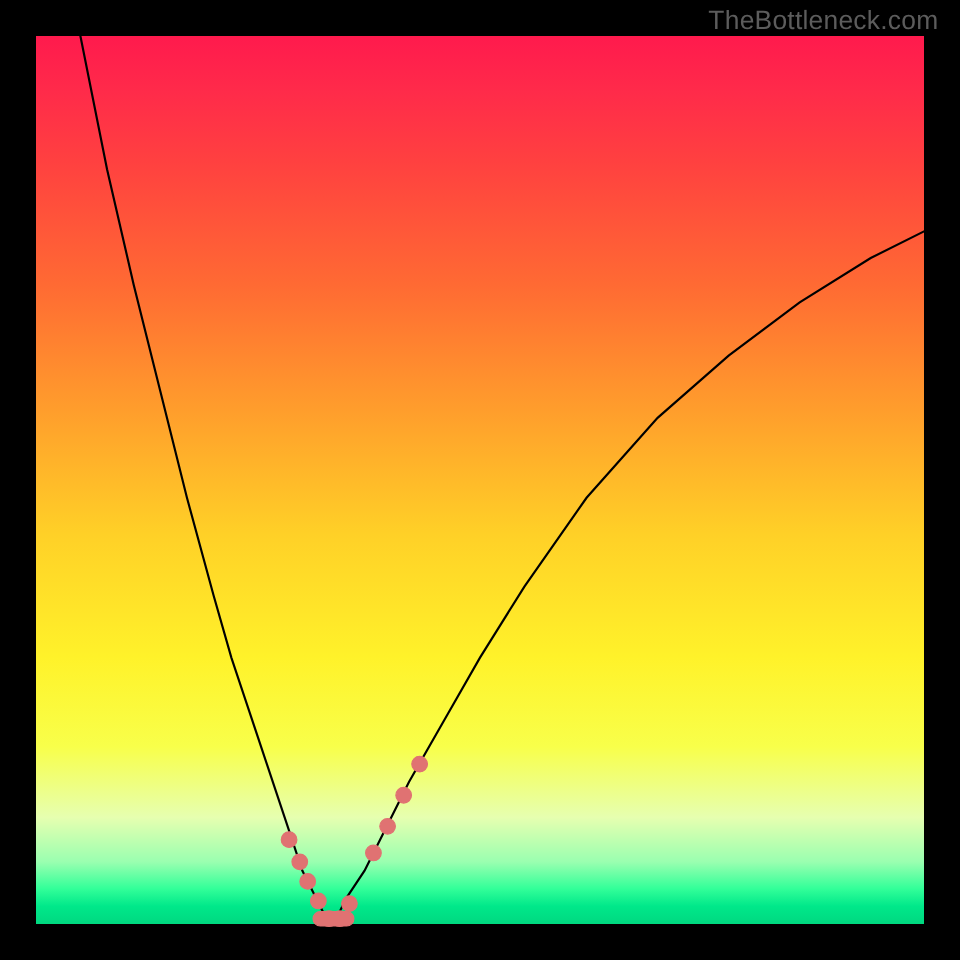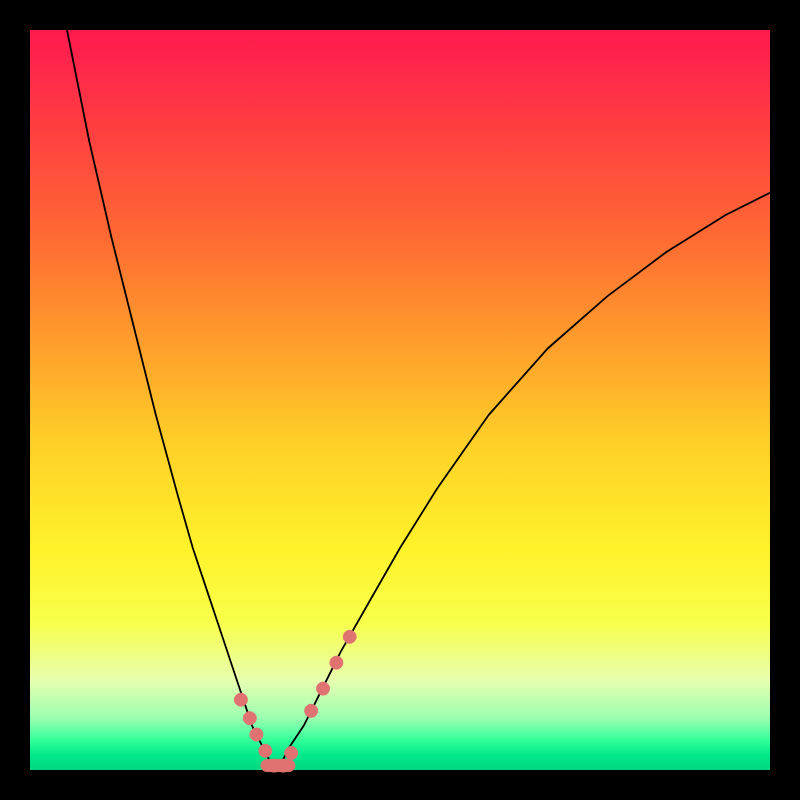--- a/index.html
+++ b/index.html
@@ -71,20 +71,21 @@
   }
   .marker {
     fill: #e07272;
     stroke: #e07272;
   }
 </style>
 </head>
 <body>
 
 <div class="outer">
+  <div class="watermark">TheBottleneck.com</div>
 
   <div class="plot">
     <div class="gradient"></div>
     <svg class="curves" viewBox="0 0 740 740">
       <path id="left-path" class="curve" d="M37.0 0.0 L59.2 111.0 L81.4 207.2 L103.6 296.0 L125.8 384.8 L148.0 466.2 L162.8 518.0 L177.6 562.4 L192.4 606.8 L207.2 651.2 L214.6 673.4 L222.0 695.6 L229.4 710.4 L236.8 725.2 L244.2 740.0"></path>
       <path id="right-path" class="curve" d="M244.2 740.0 L251.6 732.6 L259.0 717.8 L273.8 695.6 L288.6 666.0 L310.8 621.6 L340.4 569.8 L370.0 518.0 L407.0 458.8 L458.8 384.8 L518.0 318.2 L577.2 266.4 L636.4 222.0 L695.6 185.0 L740.0 162.8"></path>
       <g id="markers">
           <circle cx="210.9" cy="669.7" r="6.5" class="marker"></circle>
           <circle cx="219.8" cy="688.2" r="6.5" class="marker"></circle>
           <circle cx="226.4" cy="704.5" r="6.5" class="marker"></circle>

